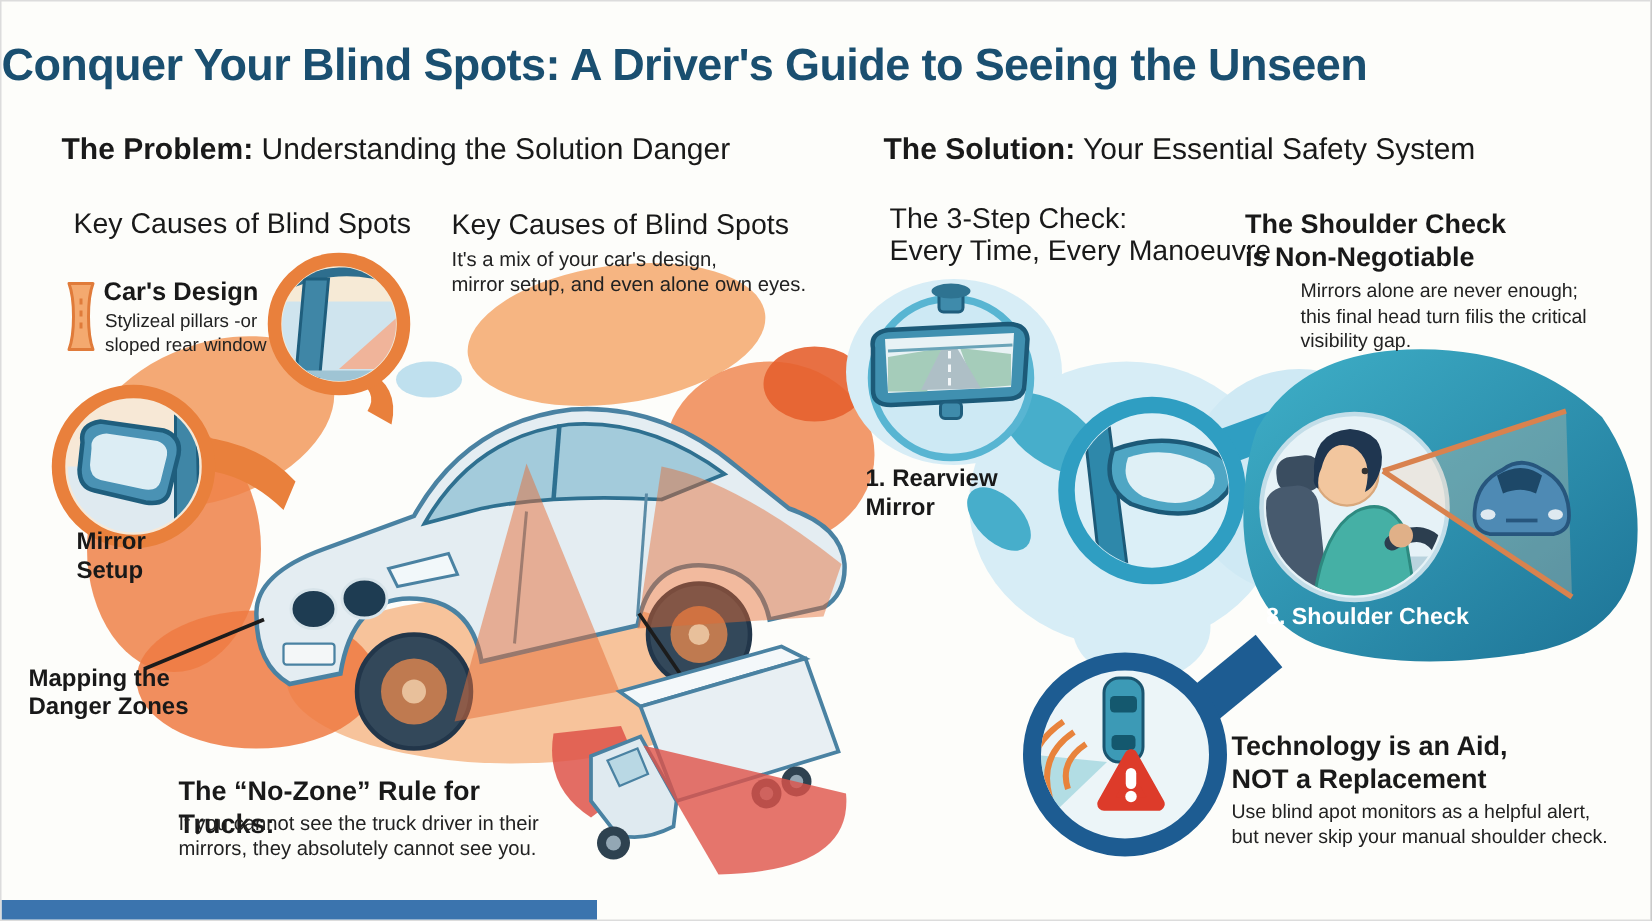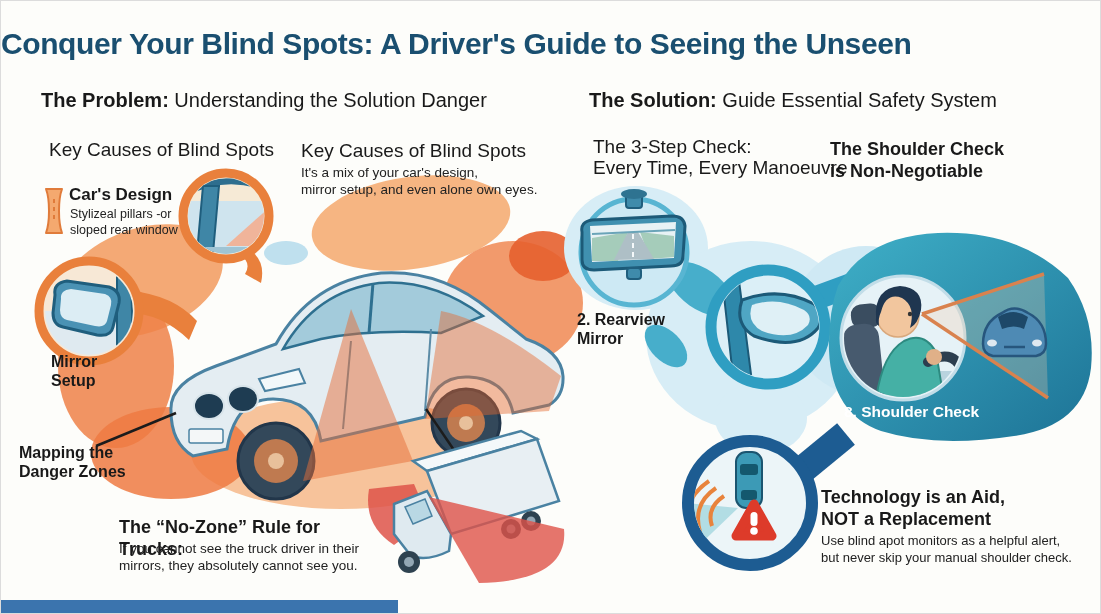--- a/index.html
+++ b/index.html
@@ -207,21 +207,21 @@
     </g>
   </svg>
 
   <div class="abs ctr page-title" style="left:0;right:0;top:26px">Conquer Your Blind Spots: A Driver's Guide to Seeing the Unseen</div>
 
   <div class="abs ctr col-head" style="left:40px;width:500px;top:88px">
     <span class="b">The Problem:</span><span> Understanding the Solution Danger</span>
   </div>
 
   <div class="abs ctr col-head" style="left:588px;width:450px;top:88px">
-    <span class="b">The Solution:</span><span> Guide Essential Safety System</span>
+    <span class="b">The Solution:</span><span> Your Essential Safety System</span>
   </div>
 
   <div class="abs h-key" style="left:48px;top:139px">Key Causes of Blind Spots</div>
 
   <svg class="abs" style="left:42px;top:186px" width="22" height="48" viewBox="0 0 22 48">
     <path d="M3,2 L19,2 Q16,10 16,24 Q16,38 19,46 L3,46 Q6,38 6,24 Q6,10 3,2 Z" fill="#f4a96f" stroke="#e07b3a" stroke-width="2" stroke-linejoin="round"></path>
     <line x1="11" y1="12" x2="11" y2="36" stroke="#e07b3a" stroke-width="2" stroke-dasharray="4 4"></line>
   </svg>
   <div class="abs b" style="left:68px;top:184px;font-size:17px">Car's Design</div>
   <div class="abs pre sub" style="left:69px;top:205px;font-size:12.5px">Stylizeal pillars -or
@@ -239,22 +239,25 @@
 
   <div class="abs ctr h-mid" style="left:118px;width:270px;top:516px;font-size:18px">The “No-Zone” Rule for Trucks:</div>
   <div class="abs ctr pre sub" style="left:118px;width:270px;top:539px">If you cannot see the truck driver in their
 mirrors, they absolutely cannot see you.</div>
 
   <div class="abs h-key" style="left:592px;top:136px">The 3-Step Check:</div>
   <div class="abs" style="left:592px;top:156px;font-size:19px">Every Time, Every Manoeuvre</div>
 
   <div class="abs pre h-mid" style="left:829px;top:138px">The Shoulder Check
 is Non-Negotiable</div>
-
-  <div class="abs pre lbl ctr" style="left:576px;width:115px;top:310px">2. Rearview
+  <div class="abs pre sub" style="left:866px;top:185px;font-size:13px">Mirrors alone are never enough;
+this final head turn filis the critical
+visibility gap.</div>
+
+  <div class="abs pre lbl ctr" style="left:576px;width:115px;top:310px">1. Rearview
 Mirror</div>
 
   <div class="abs b" style="left:843px;top:402px;font-size:15.5px;color:#ffffff">8. Shoulder Check</div>
 
   <div class="abs pre h-mid" style="left:820px;top:486px">Technology is an Aid,
 NOT a Replacement</div>
   <div class="abs pre sub" style="left:820px;top:532px;font-size:13px">Use blind apot monitors as a helpful alert,
 but never skip your manual shoulder check.</div>
 
   <div class="abs footer-bar" style="left:0;top:599px;width:397px;height:15px"></div>

